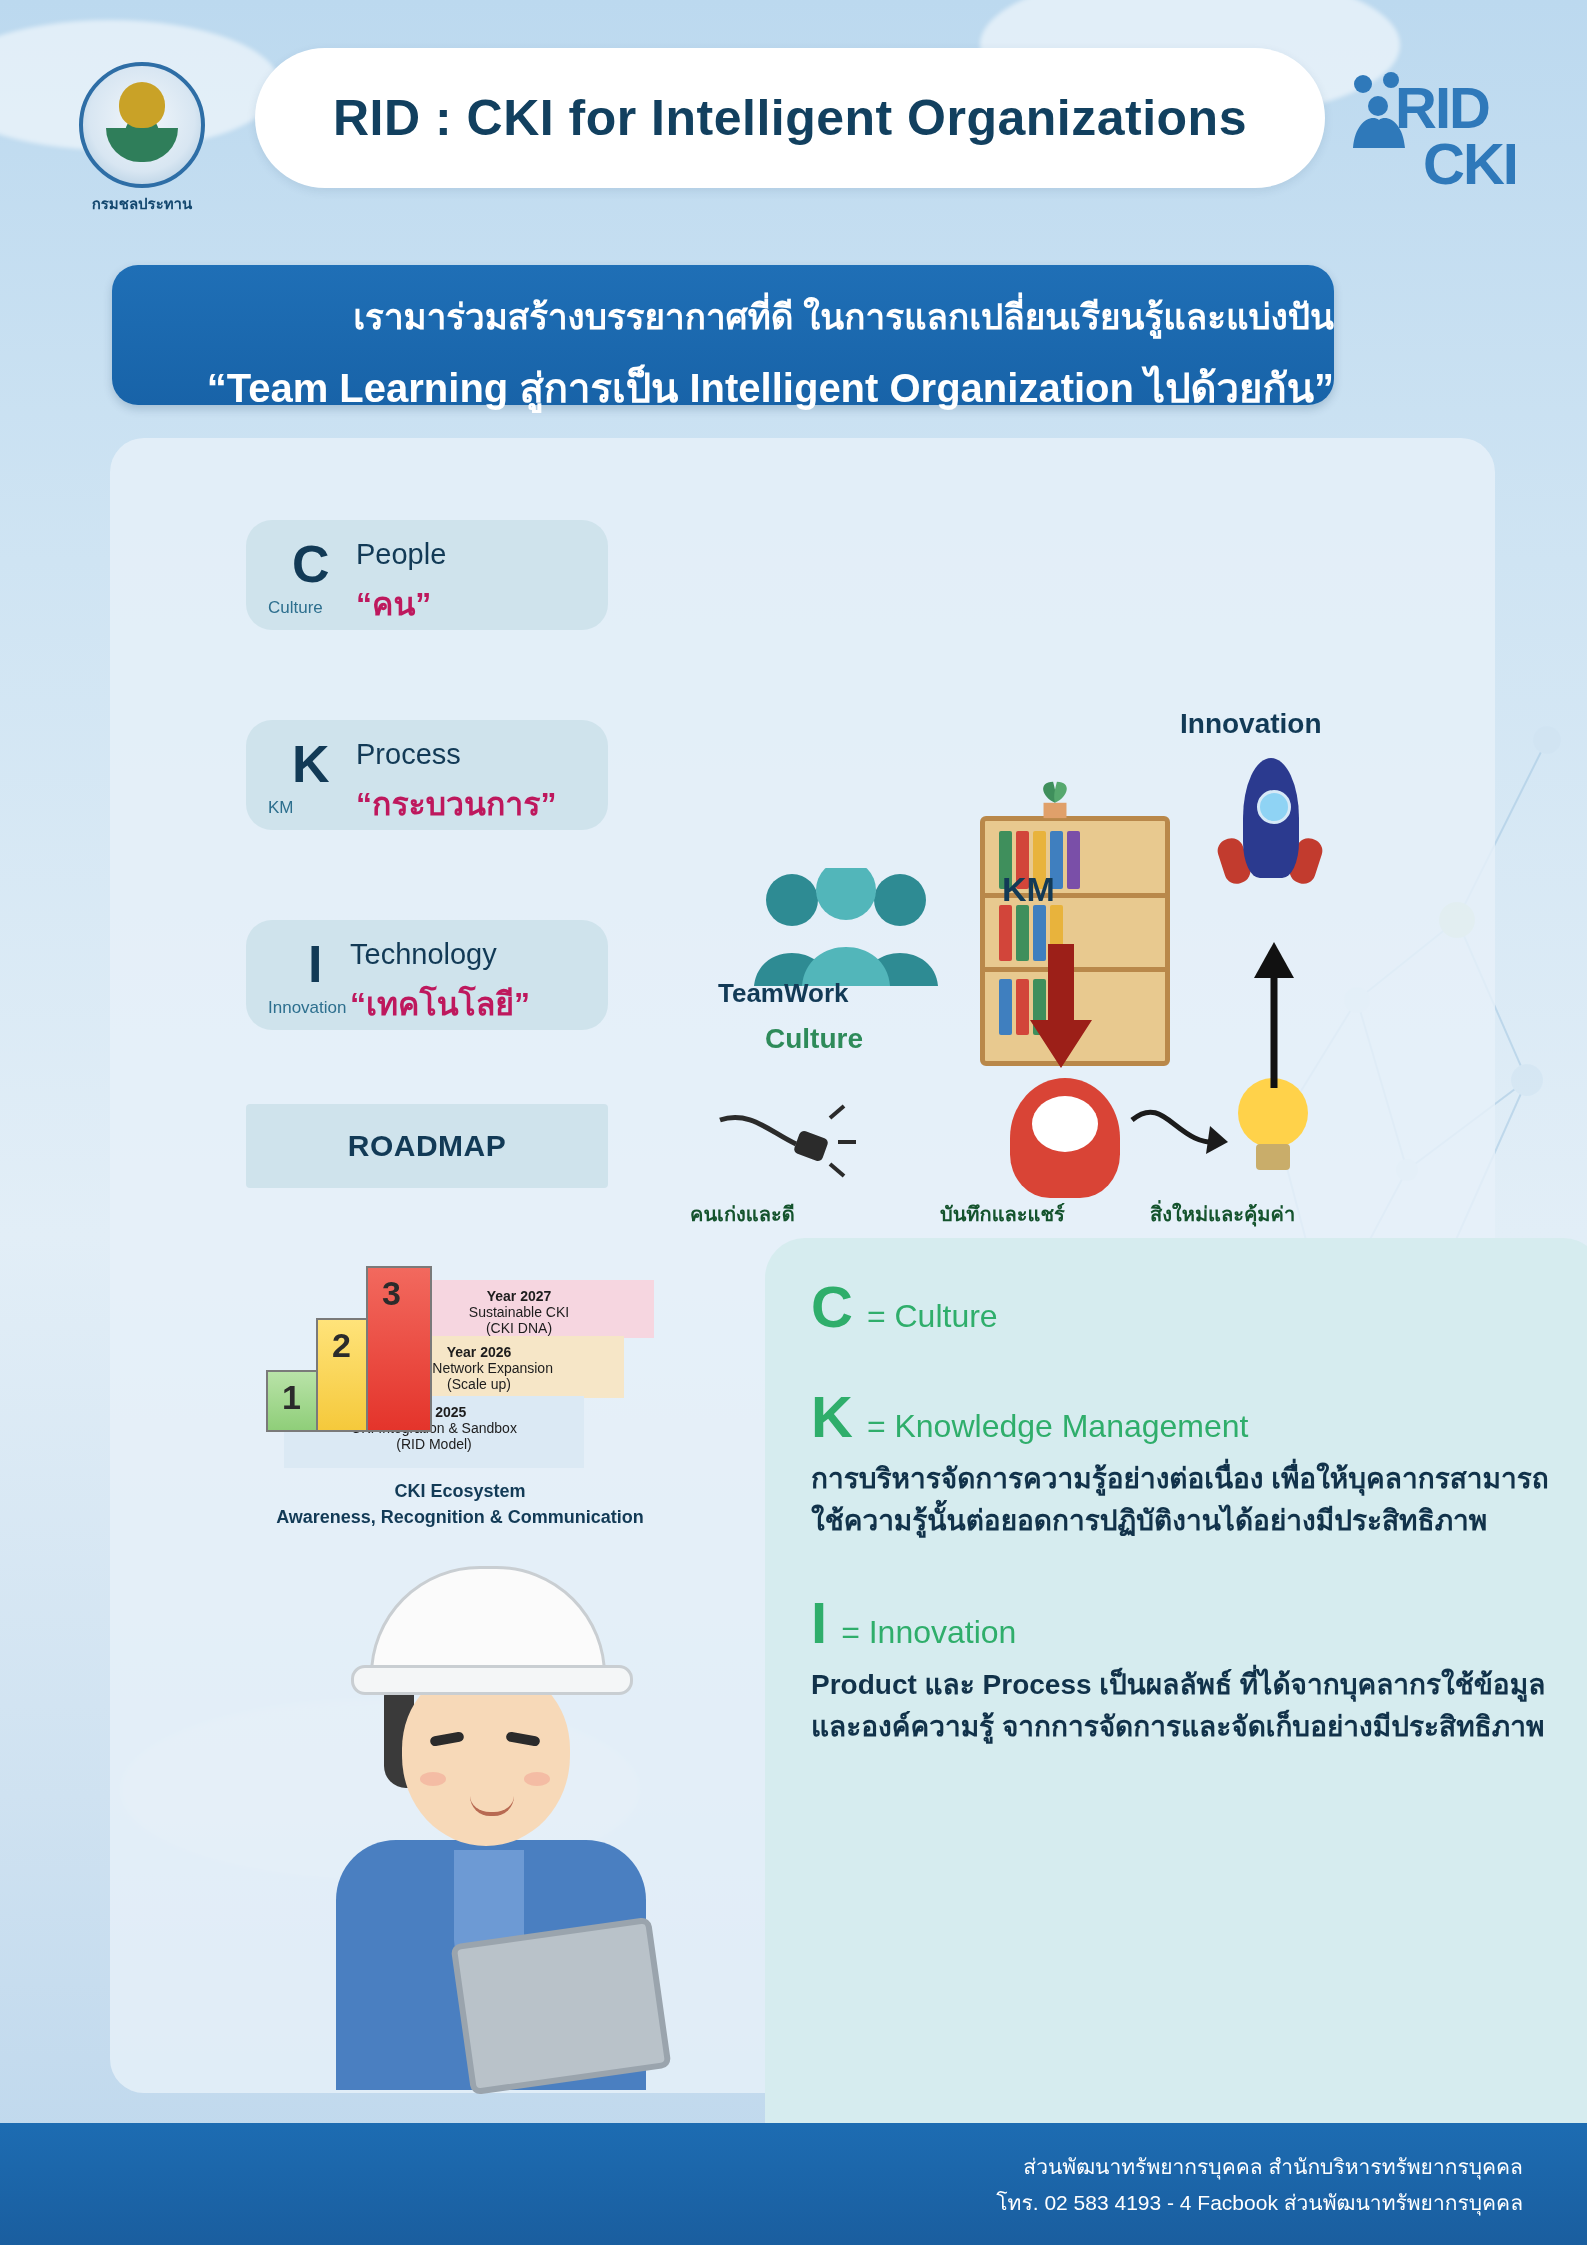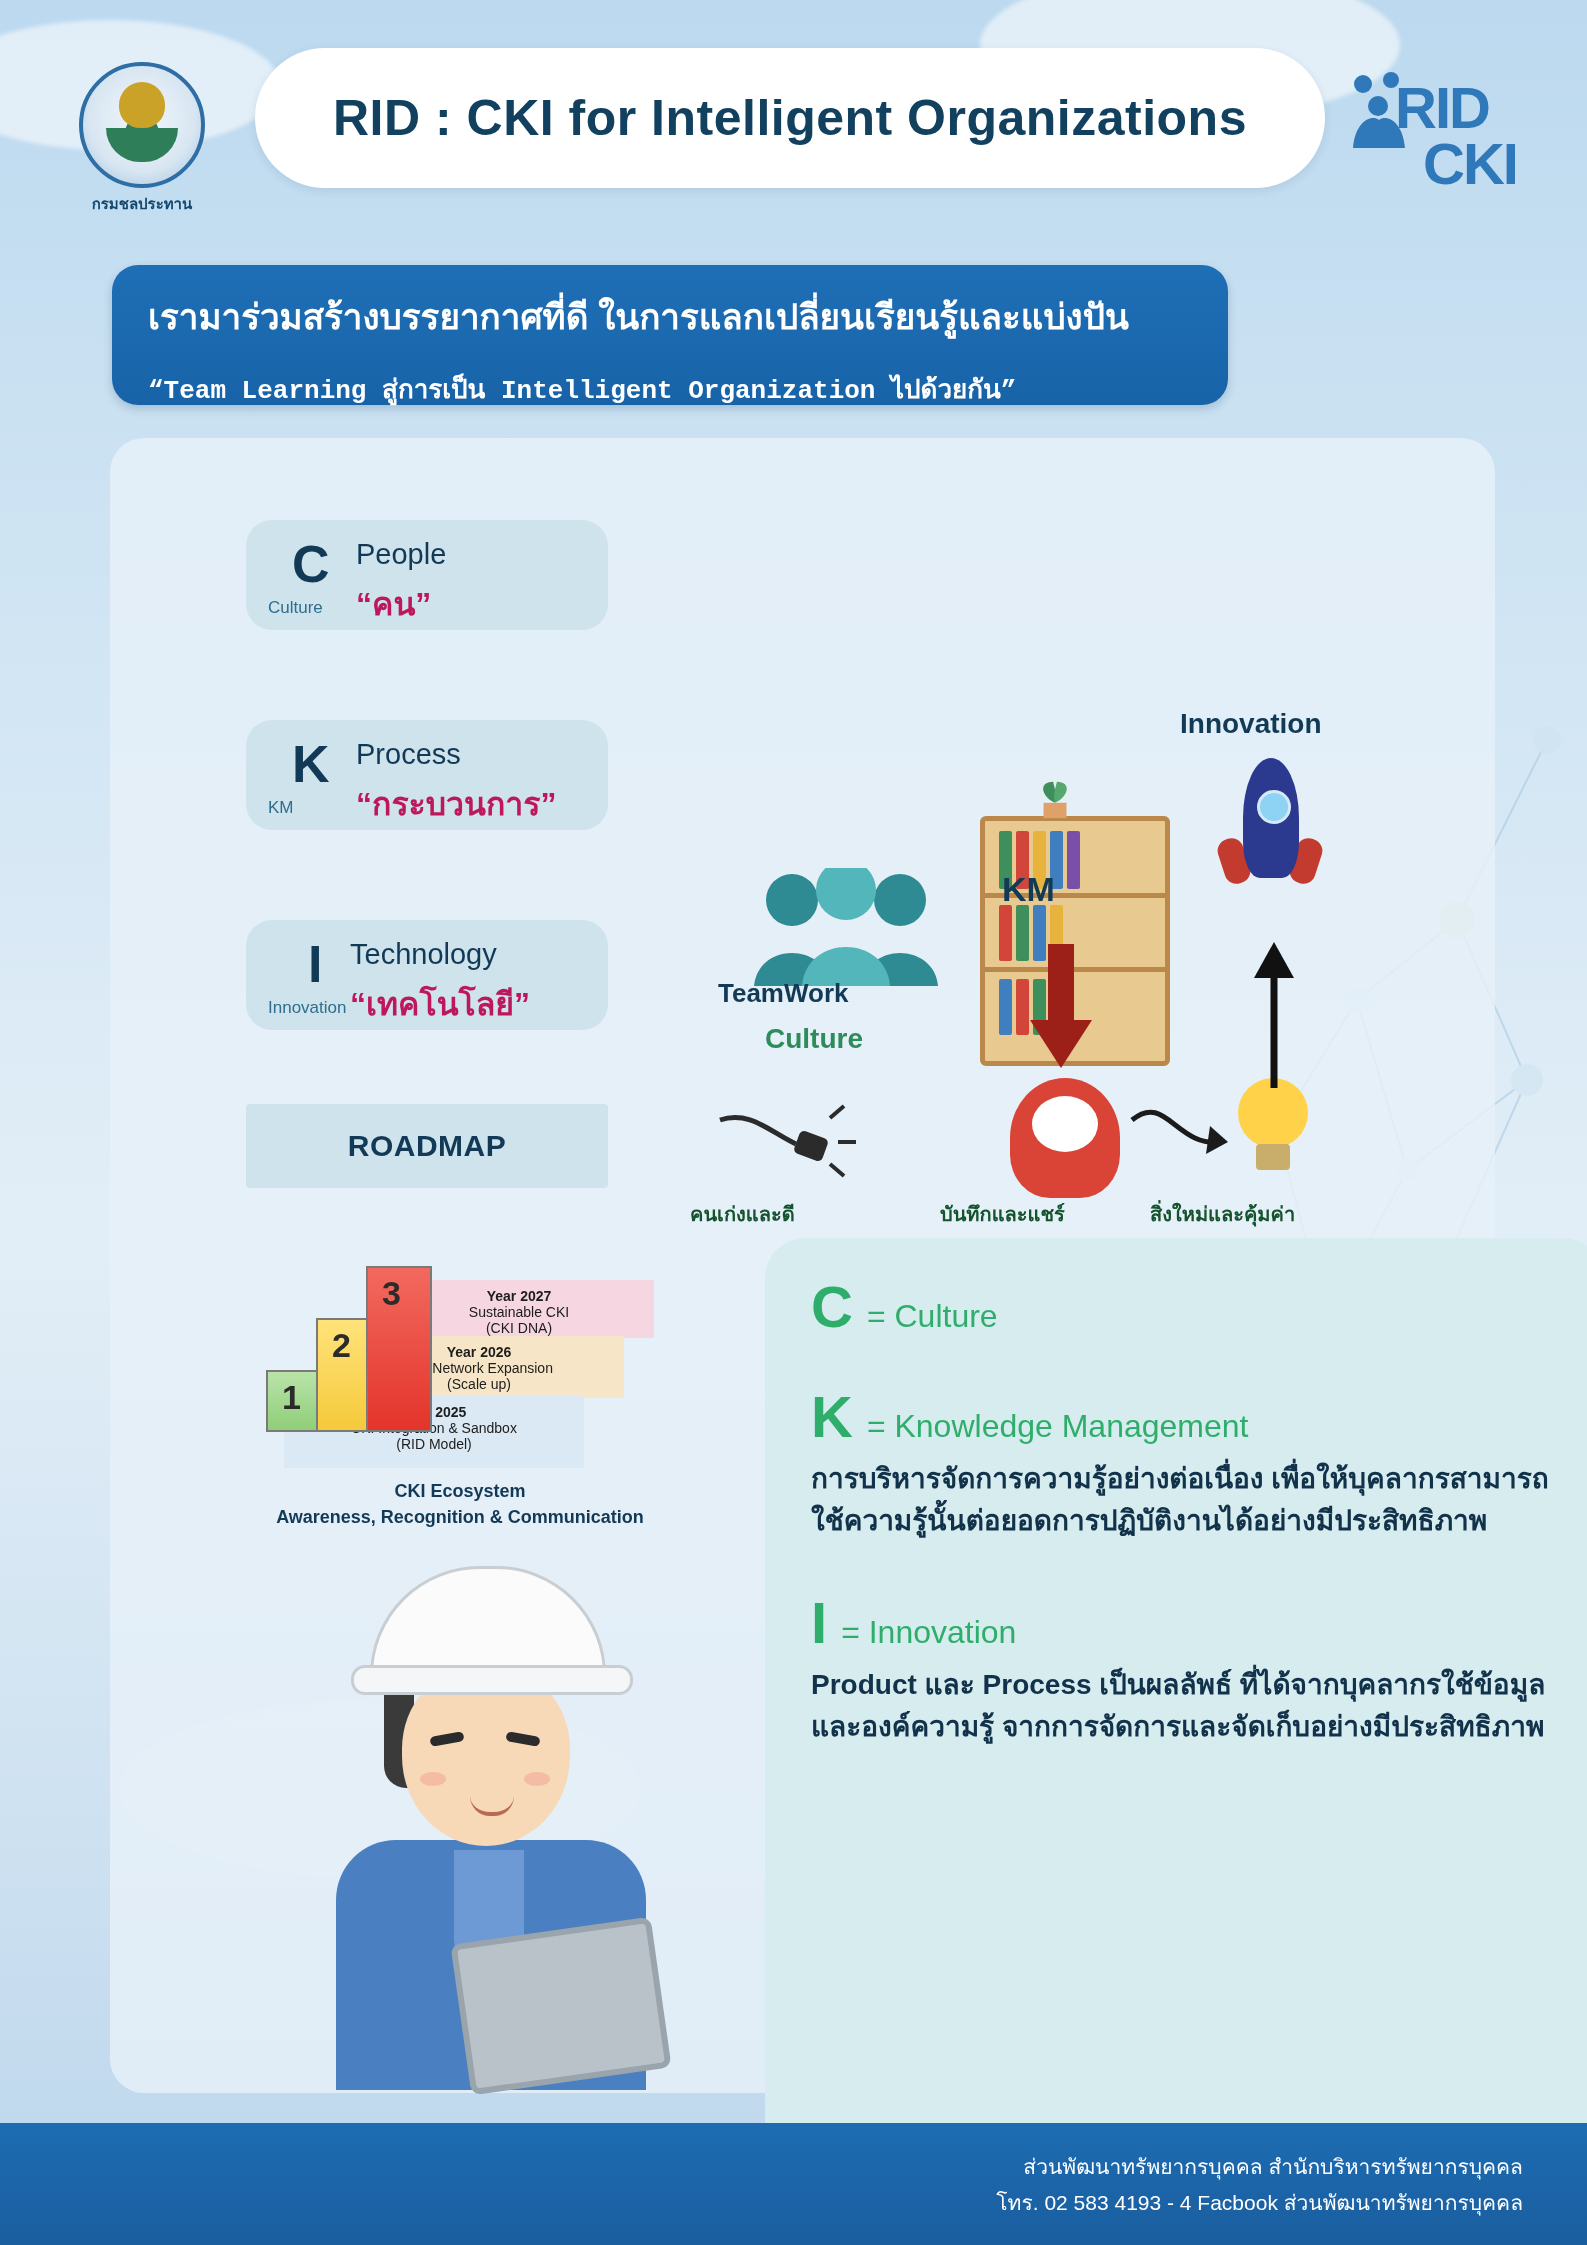--- a/index.html
+++ b/index.html
@@ -45,28 +45,28 @@
   }
   .ridcki {
     position:absolute; right:48px; top:52px; width:200px; height:150px; color:#2f79ba;
   }
   .ridcki .rid { position:absolute; left:56px; top:22px; font-size:58px; font-weight:800; letter-spacing:-2px; }
   .ridcki .cki { position:absolute; left:84px; top:78px; font-size:58px; font-weight:800; letter-spacing:-2px; }
   .ridcki .people { position:absolute; left:6px; top:18px; width:70px; height:80px; }
 
   
   .banner {
-    position:absolute; left:112px; top:265px; width:1116px; height:140px;
+    position:absolute; left:112px; top:265px; width:1222px; height:140px;
     background:linear-gradient(180deg,#1f6fb6 0%,#1863a8 100%);
-    border-radius:26px; color:#fff; text-align:left; padding-top:14px; box-sizing:border-box;
+    border-radius:26px; color:#fff; text-align:right; padding-top:14px; box-sizing:border-box;
     box-shadow:0 4px 10px rgba(10,50,90,.2);
     padding-left:36px;
   }
   .banner .l1 { font-size:35px; font-weight:700; margin-top:10px; }
-  .banner .l2 { font-size:26px; font-weight:700; margin-top:24px;font-family:Liberation Mono, monospace; }
+  .banner .l2 { font-size:40px; font-weight:700; margin-top:12px; }
 
   
   .panel {
     position:absolute; left:110px; top:438px; width:1385px; height:1655px;
     background:rgba(231,240,249,.82); border-radius:34px;
   }
 
   
   .keybox {
     position:absolute; width:362px; height:110px; background:#cfe3ec; border-radius:26px;

